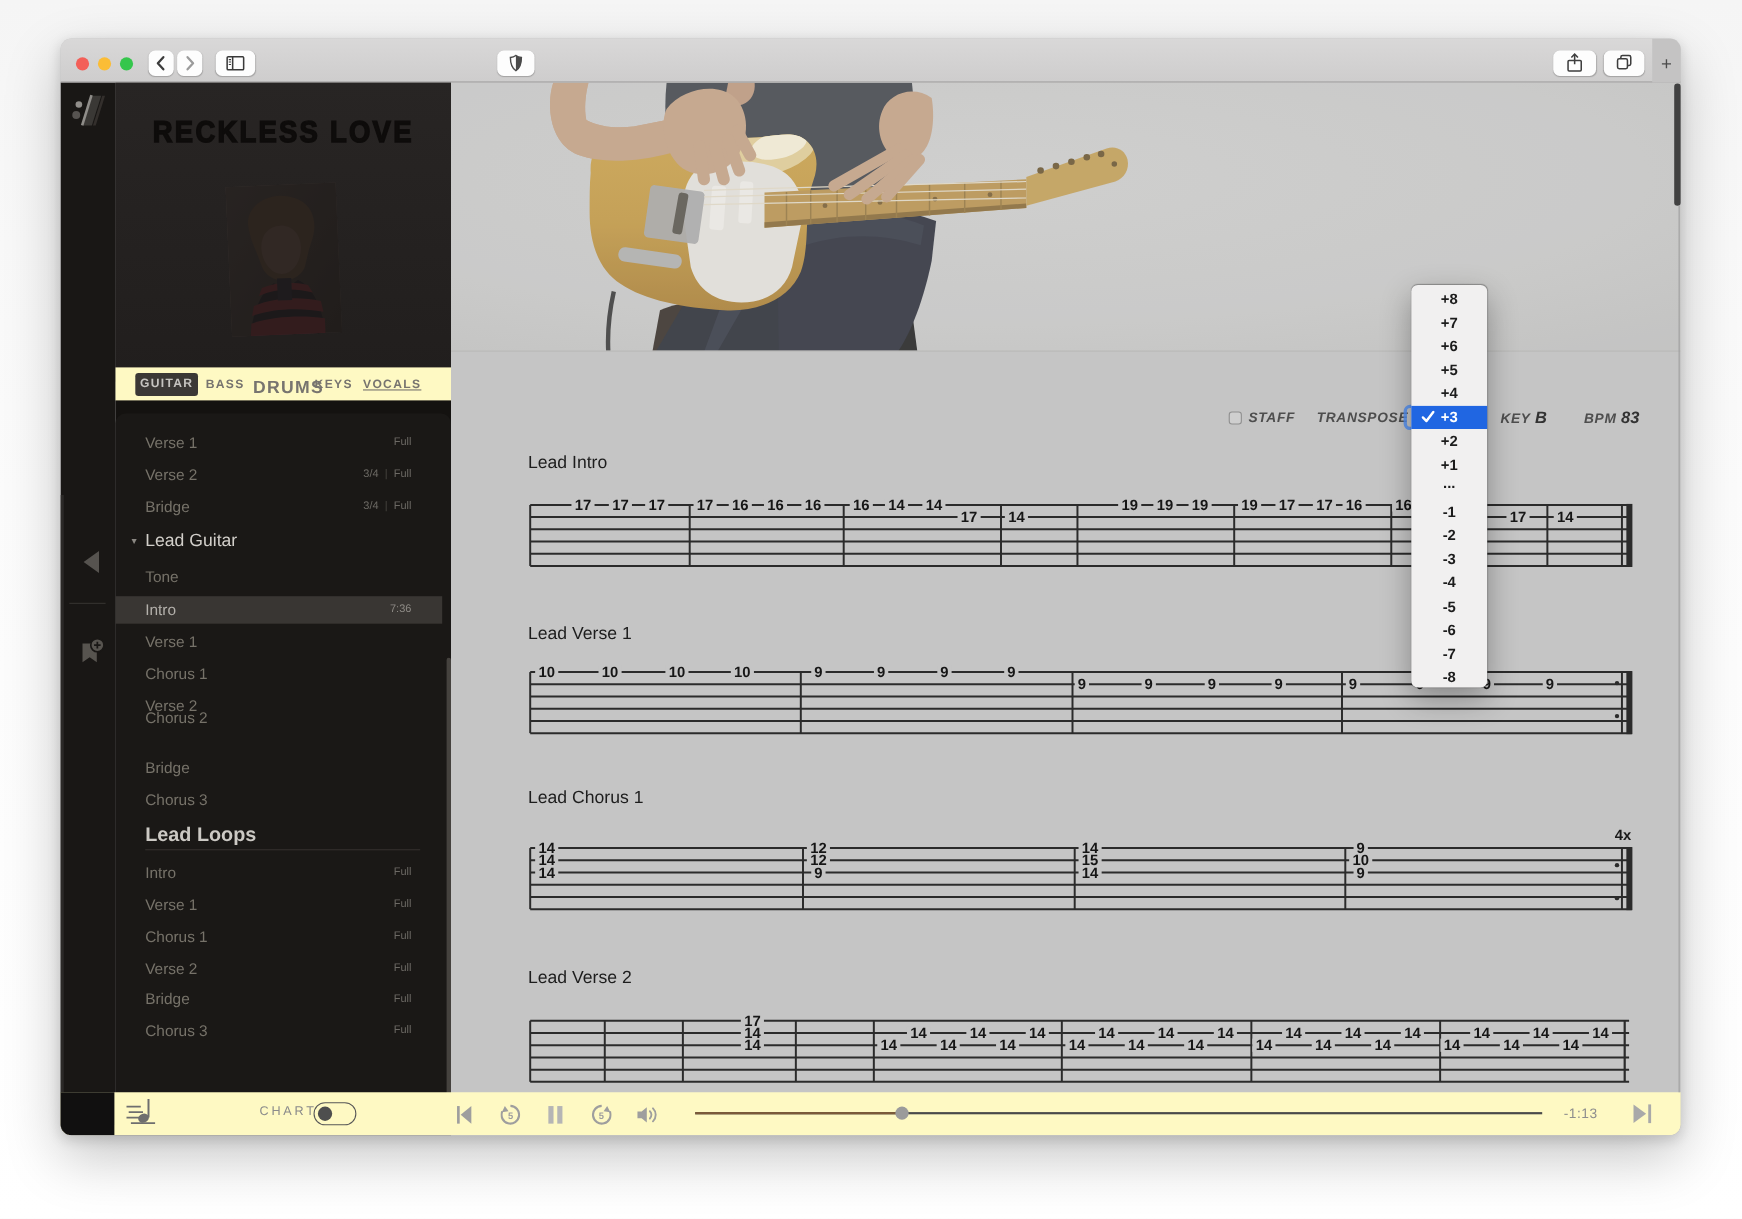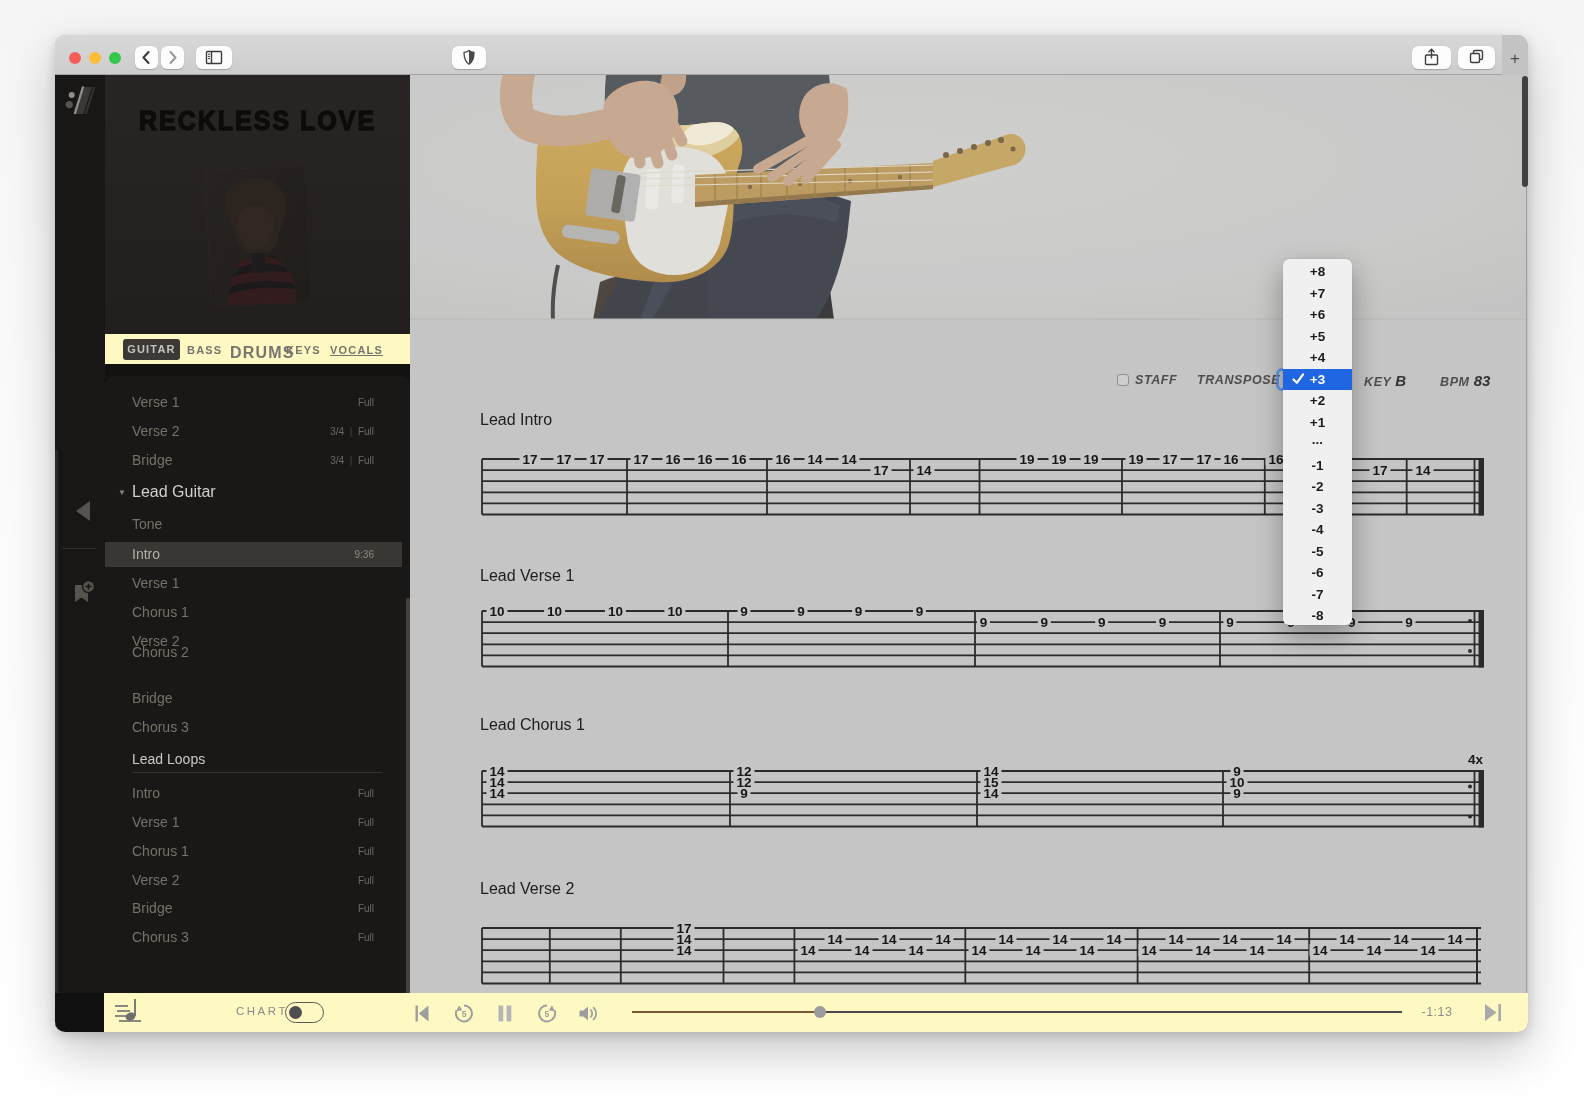--- a/index.html
+++ b/index.html
@@ -106,41 +106,41 @@
         <div class="row" style="top:101px;color:#d2cfca;font-size:16px;">
             <span style="position:absolute;left:-14px;top:50%;transform:translateY(-50%);font-size:8px;color:#8a8782;">▼</span>
             <span class="l">Lead Guitar</span>
           </div>
         <div class="row" style="top:133px;">
             <span class="l">Tone</span>
           </div>
         <div style="position:absolute;left:0;top:166px;width:297px;height:25px;background:#393633;"></div>
         <div class="row" style="top:163.5px;color:#b3b0ab;">
             <span class="l">Intro</span>
-            <span class="r" style="color:#8d8a85;">9:36</span>
+            <span class="r" style="color:#8d8a85;">7:36</span>
           </div>
         <div class="row" style="top:192px;">
             <span class="l">Verse 1</span>
           </div>
         <div class="row" style="top:221px;">
             <span class="l">Chorus 1</span>
           </div>
         <div class="row" style="top:250px;">
             <span class="l">Verse 2</span>
           </div>
         <div class="row" style="top:261px;">
             <span class="l">Chorus 2</span>
           </div>
         <div class="row" style="top:307.5px;">
             <span class="l">Bridge</span>
           </div>
         <div class="row" style="top:336.5px;">
             <span class="l">Chorus 3</span>
           </div>
-        <div class="row" style="top:368px;color:#ccc9c4;font-size:14px;font-weight:normal;">
+        <div class="row" style="top:368px;color:#ccc9c4;font-size:18px;font-weight:bold;">
             <span class="l">Lead Loops</span>
           </div>
         <div style="position:absolute;left:27px;top:396px;width:250px;height:1px;background:#33302d;"></div>
         <div class="row" style="top:402px;">
             <span class="l">Intro</span>
             <span class="r">Full</span>
           </div>
         <div class="row" style="top:431px;">
             <span class="l">Verse 1</span>
             <span class="r">Full</span>

